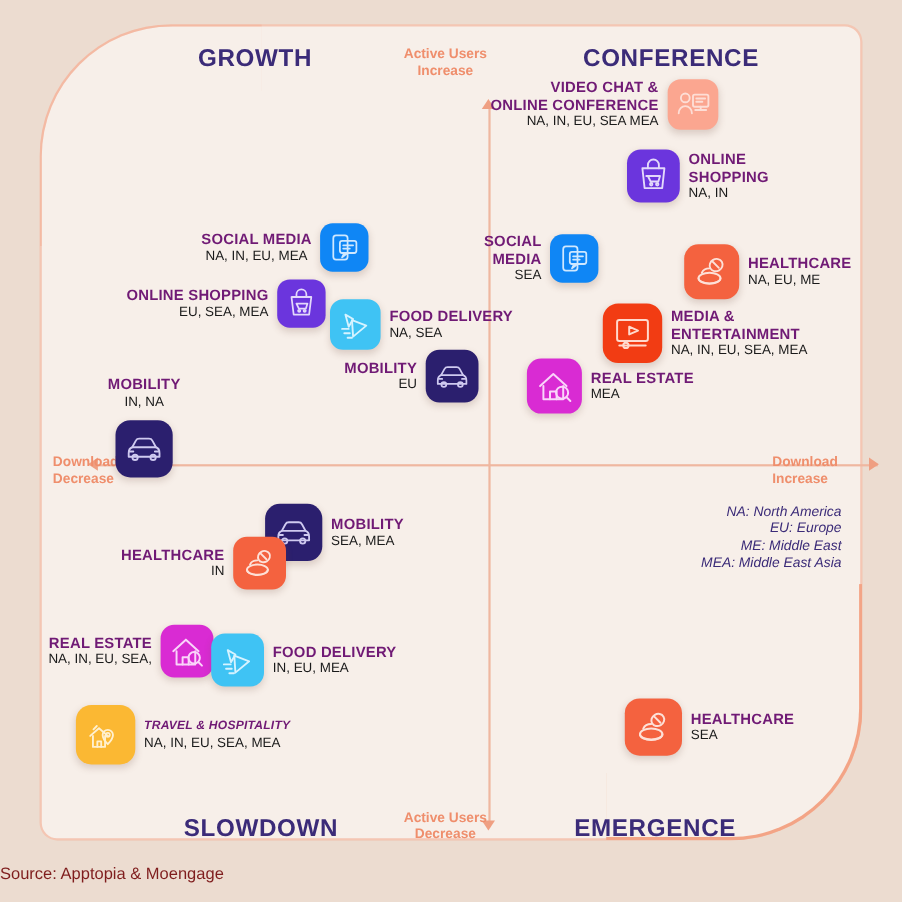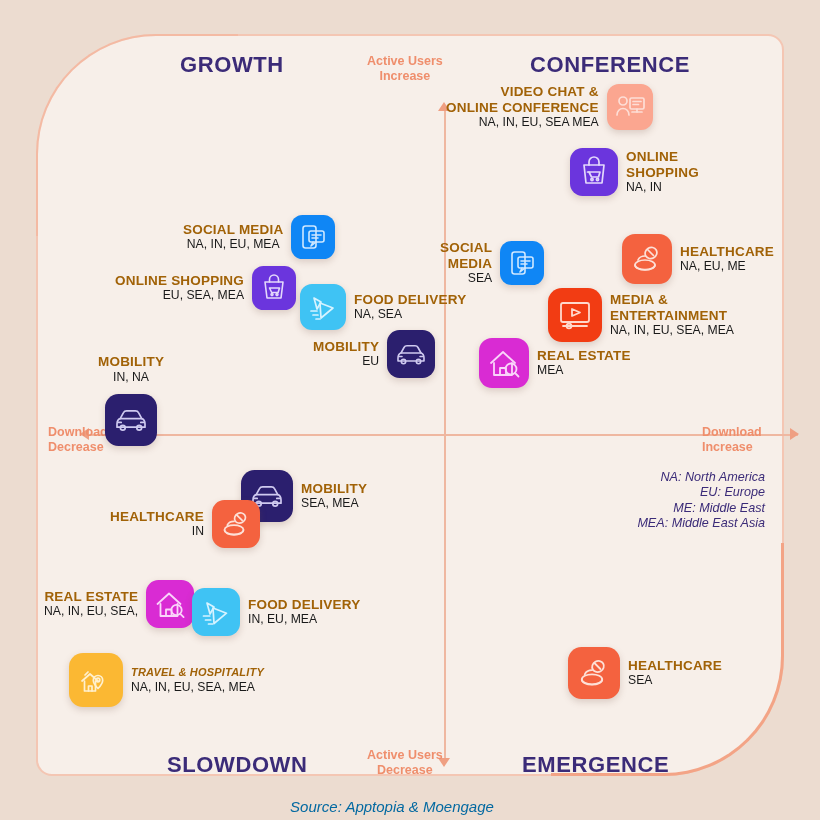--- a/index.html
+++ b/index.html
@@ -3,21 +3,21 @@
 <meta charset="utf-8">
 <style>
   html,body{margin:0;padding:0;}
   body{
     width:820px;height:820px;overflow:hidden;
     background:#ecdcd0;
     font-family:"Liberation Sans",sans-serif;
     position:relative;
   }
   
-  #stage{position:absolute;inset:0;margin-top:12px;}
+  #stage{position:absolute;inset:0;}
   #panel{
     position:absolute;left:36px;top:22px;width:748px;height:742px;
     background:#f7efe9;
     border-radius:120px 16px 120px 16px;
     border:2px solid rgba(243,164,134,.55);
     box-sizing:border-box;
   }
   #panel::after{
     content:"";position:absolute;right:-2px;bottom:-2px;width:230px;height:230px;
     border-right:3px solid #f3a486;border-bottom:3px solid #f3a486;
@@ -61,28 +61,28 @@
   
   #legend{
     position:absolute;left:575px;top:458px;width:190px;
     text-align:right;color:#3b2b78;font-size:12.6px;font-style:italic;
     line-height:15.4px;
   }
   #legend div{white-space:nowrap;}
 
   
   #source{
-    position:absolute;left:0;top:786px;width:784px;text-align:center;
-    color:#0369a1;font-size:15px;font-style:italic;
+    position:absolute;left:0;top:786px;width:784px;text-align:left;
+    color:#7f1d1d;font-size:15px;
   }
 
   
   .item{position:absolute;display:flex;align-items:center;gap:8px;}
   .item .txt{white-space:nowrap;}
-  .ttl{font-size:13.5px;font-weight:700;color:#a16207;letter-spacing:.2px;line-height:15.5px;}
+  .ttl{font-size:13.5px;font-weight:700;color:#701a75;letter-spacing:.2px;line-height:15.5px;}
   .reg{font-size:12.2px;color:#1a1a1a;line-height:15px;}
 
   
   .ico{
     position:relative;border-radius:26%;display:block;flex:0 0 auto;
     box-shadow:0 3px 7px rgba(120,80,70,.22);
   }
   .ico svg{position:absolute;inset:0;width:100%;height:100%;}
 </style>
 </head>
@@ -173,21 +173,21 @@
     <span class="ico" style="width:44px;height:44px;background:#0f86f5;">
       <svg viewBox="0 0 44 44" fill="none" stroke="#cfe8ff" stroke-width="1.6" stroke-linecap="round" stroke-linejoin="round">
         <rect x="12" y="11" width="13" height="22" rx="2.5"></rect>
         <rect x="18" y="16" width="15" height="11" rx="2"></rect>
         <path d="M21 20h9M21 23h6"></path>
           <path d="M22 27l-2 4 5-4"></path>
       </svg>
     </span>
   </div>
 
-  <div class="item" style="left:440px;top:228px;">
+  <div class="item" style="left:440px;top:212px;">
     <div class="txt" style="text-align:right;">
       <div class="ttl">SOCIAL</div>
       <div class="ttl">MEDIA</div>
       <div class="reg">SEA</div>
     </div>
     <span class="ico" style="width:44px;height:44px;background:#0f86f5;">
       <svg viewBox="0 0 44 44" fill="none" stroke="#cfe8ff" stroke-width="1.6" stroke-linecap="round" stroke-linejoin="round">
         <rect x="12" y="11" width="13" height="22" rx="2.5"></rect>
         <rect x="18" y="16" width="15" height="11" rx="2"></rect>
         <path d="M21 20h9M21 23h6"></path>

